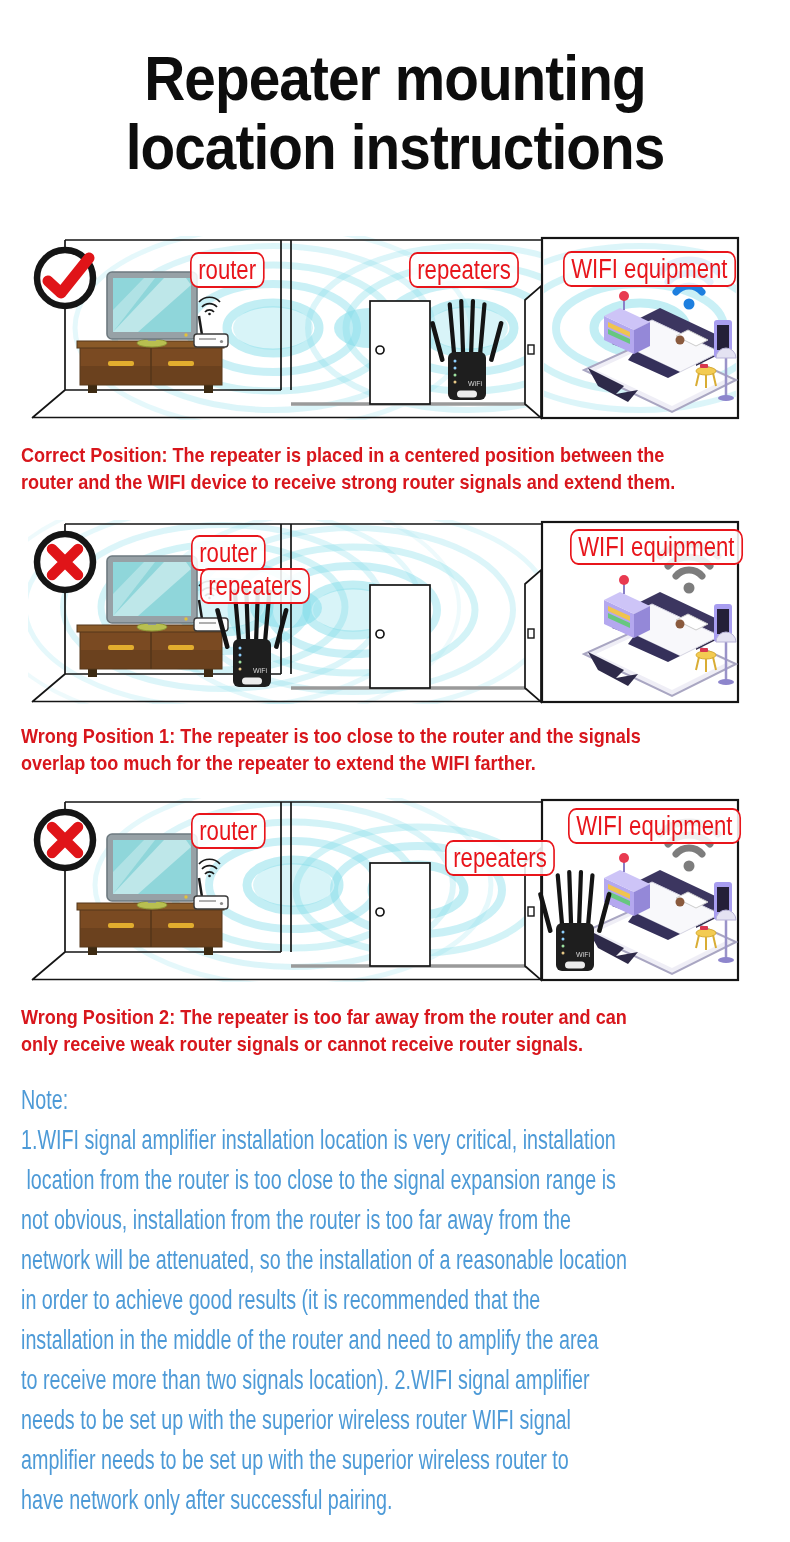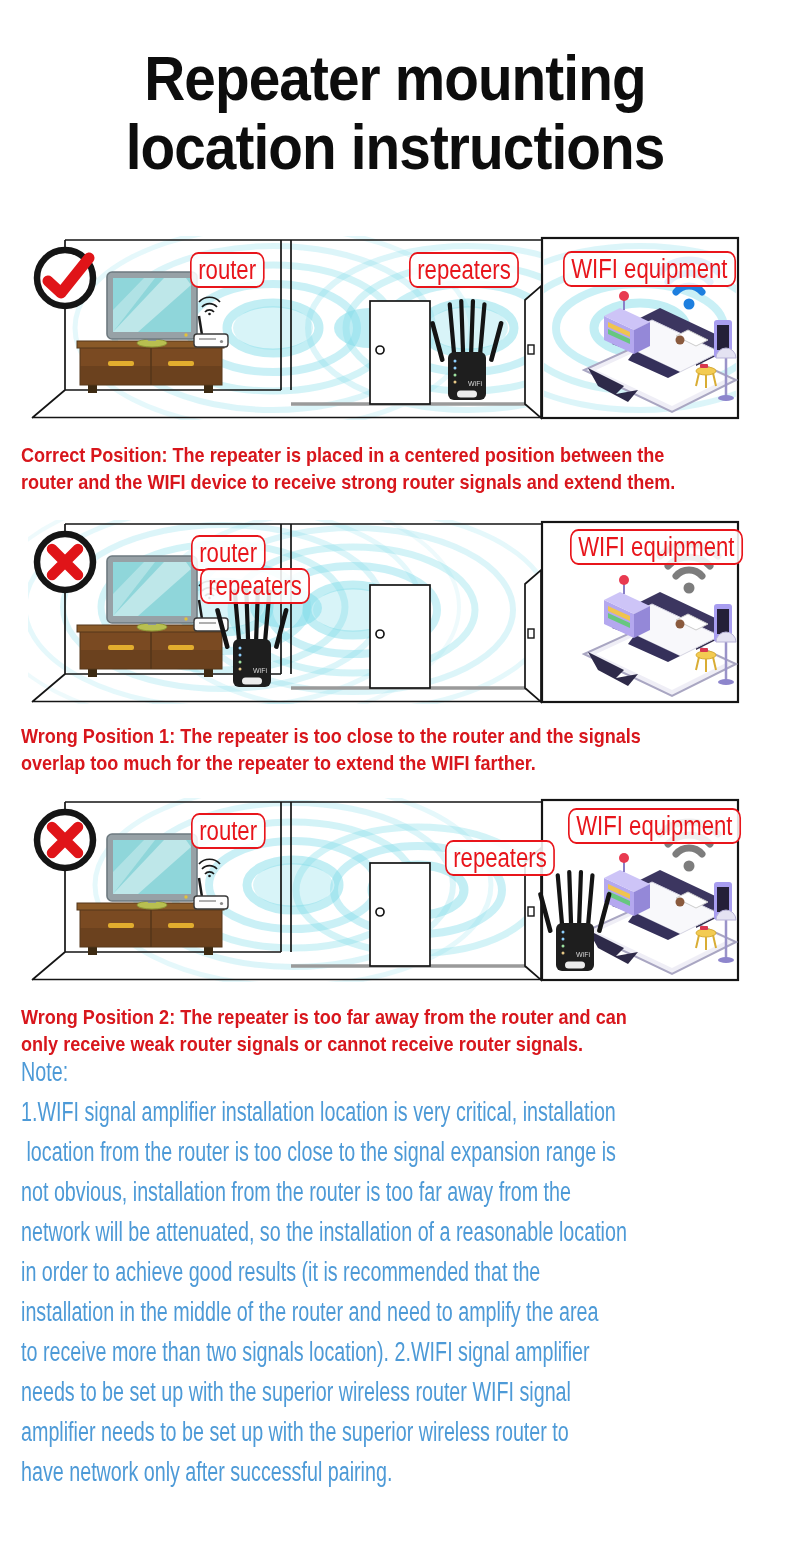--- a/index.html
+++ b/index.html
@@ -12,21 +12,21 @@
   .scene{position:absolute;left:8px;width:790px;height:206px}
   .scene svg.room{position:absolute;left:20px;top:3px}
   .mark{position:absolute;left:25px;top:21px;width:64px;height:64px}
   .tag{position:absolute;display:inline-block;font-size:27px;line-height:30px;
        color:var(--red,#e8151b);border:2.5px solid var(--red,#e8151b);border-radius:10px;
        padding:1px 8px;background:rgba(255,255,255,.88);white-space:nowrap;
        transform:scaleX(.82);transform-origin:left top}
   .caption{position:absolute;left:21px;margin:0;font-weight:bold;font-size:21px;
            line-height:27px;color:var(--capred,#d8161c);white-space:pre-wrap;
            width:920px;transform:scaleX(.86);transform-origin:left top}
-  .note{position:absolute;left:21px;top:1052px;width:769px}
+  .note{position:absolute;left:21px;top:1080px;width:769px}
   .note-inner{transform:scaleX(.73);transform-origin:left top;width:1060px;
               color:var(--blue,#4d9ad7);font-size:27px}
   .note-heading{margin:0;line-height:40px}
   .note-body{margin:0;line-height:40px;white-space:pre-wrap}
 </style>
 </head>
 <body>
 
 <div class="page">
 

